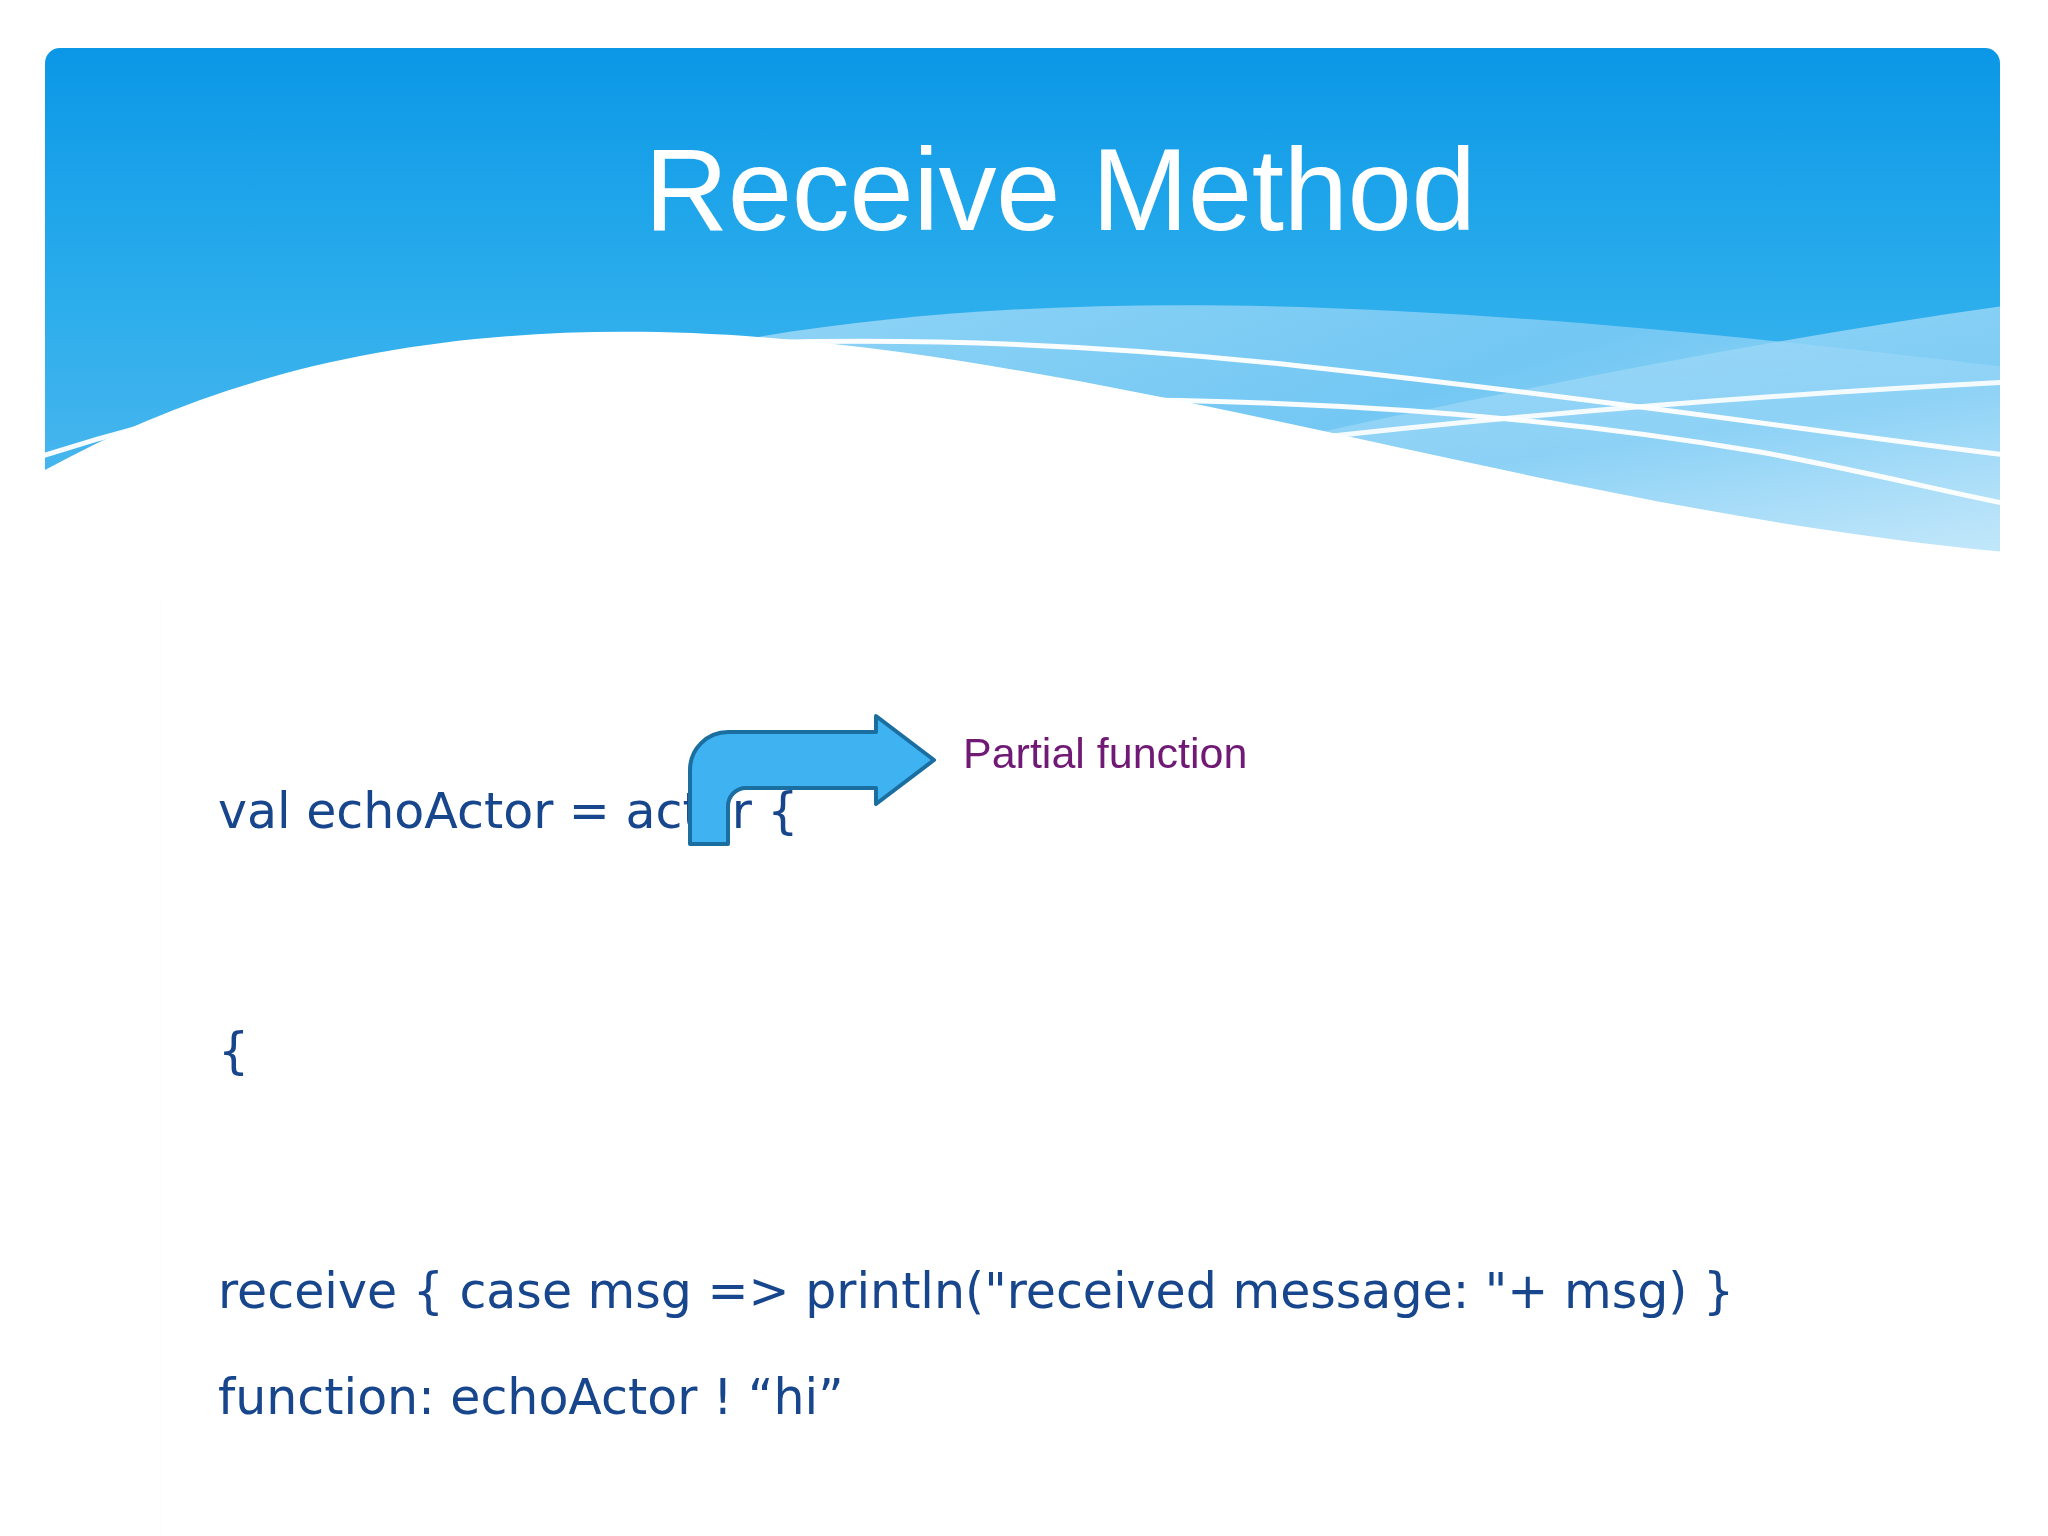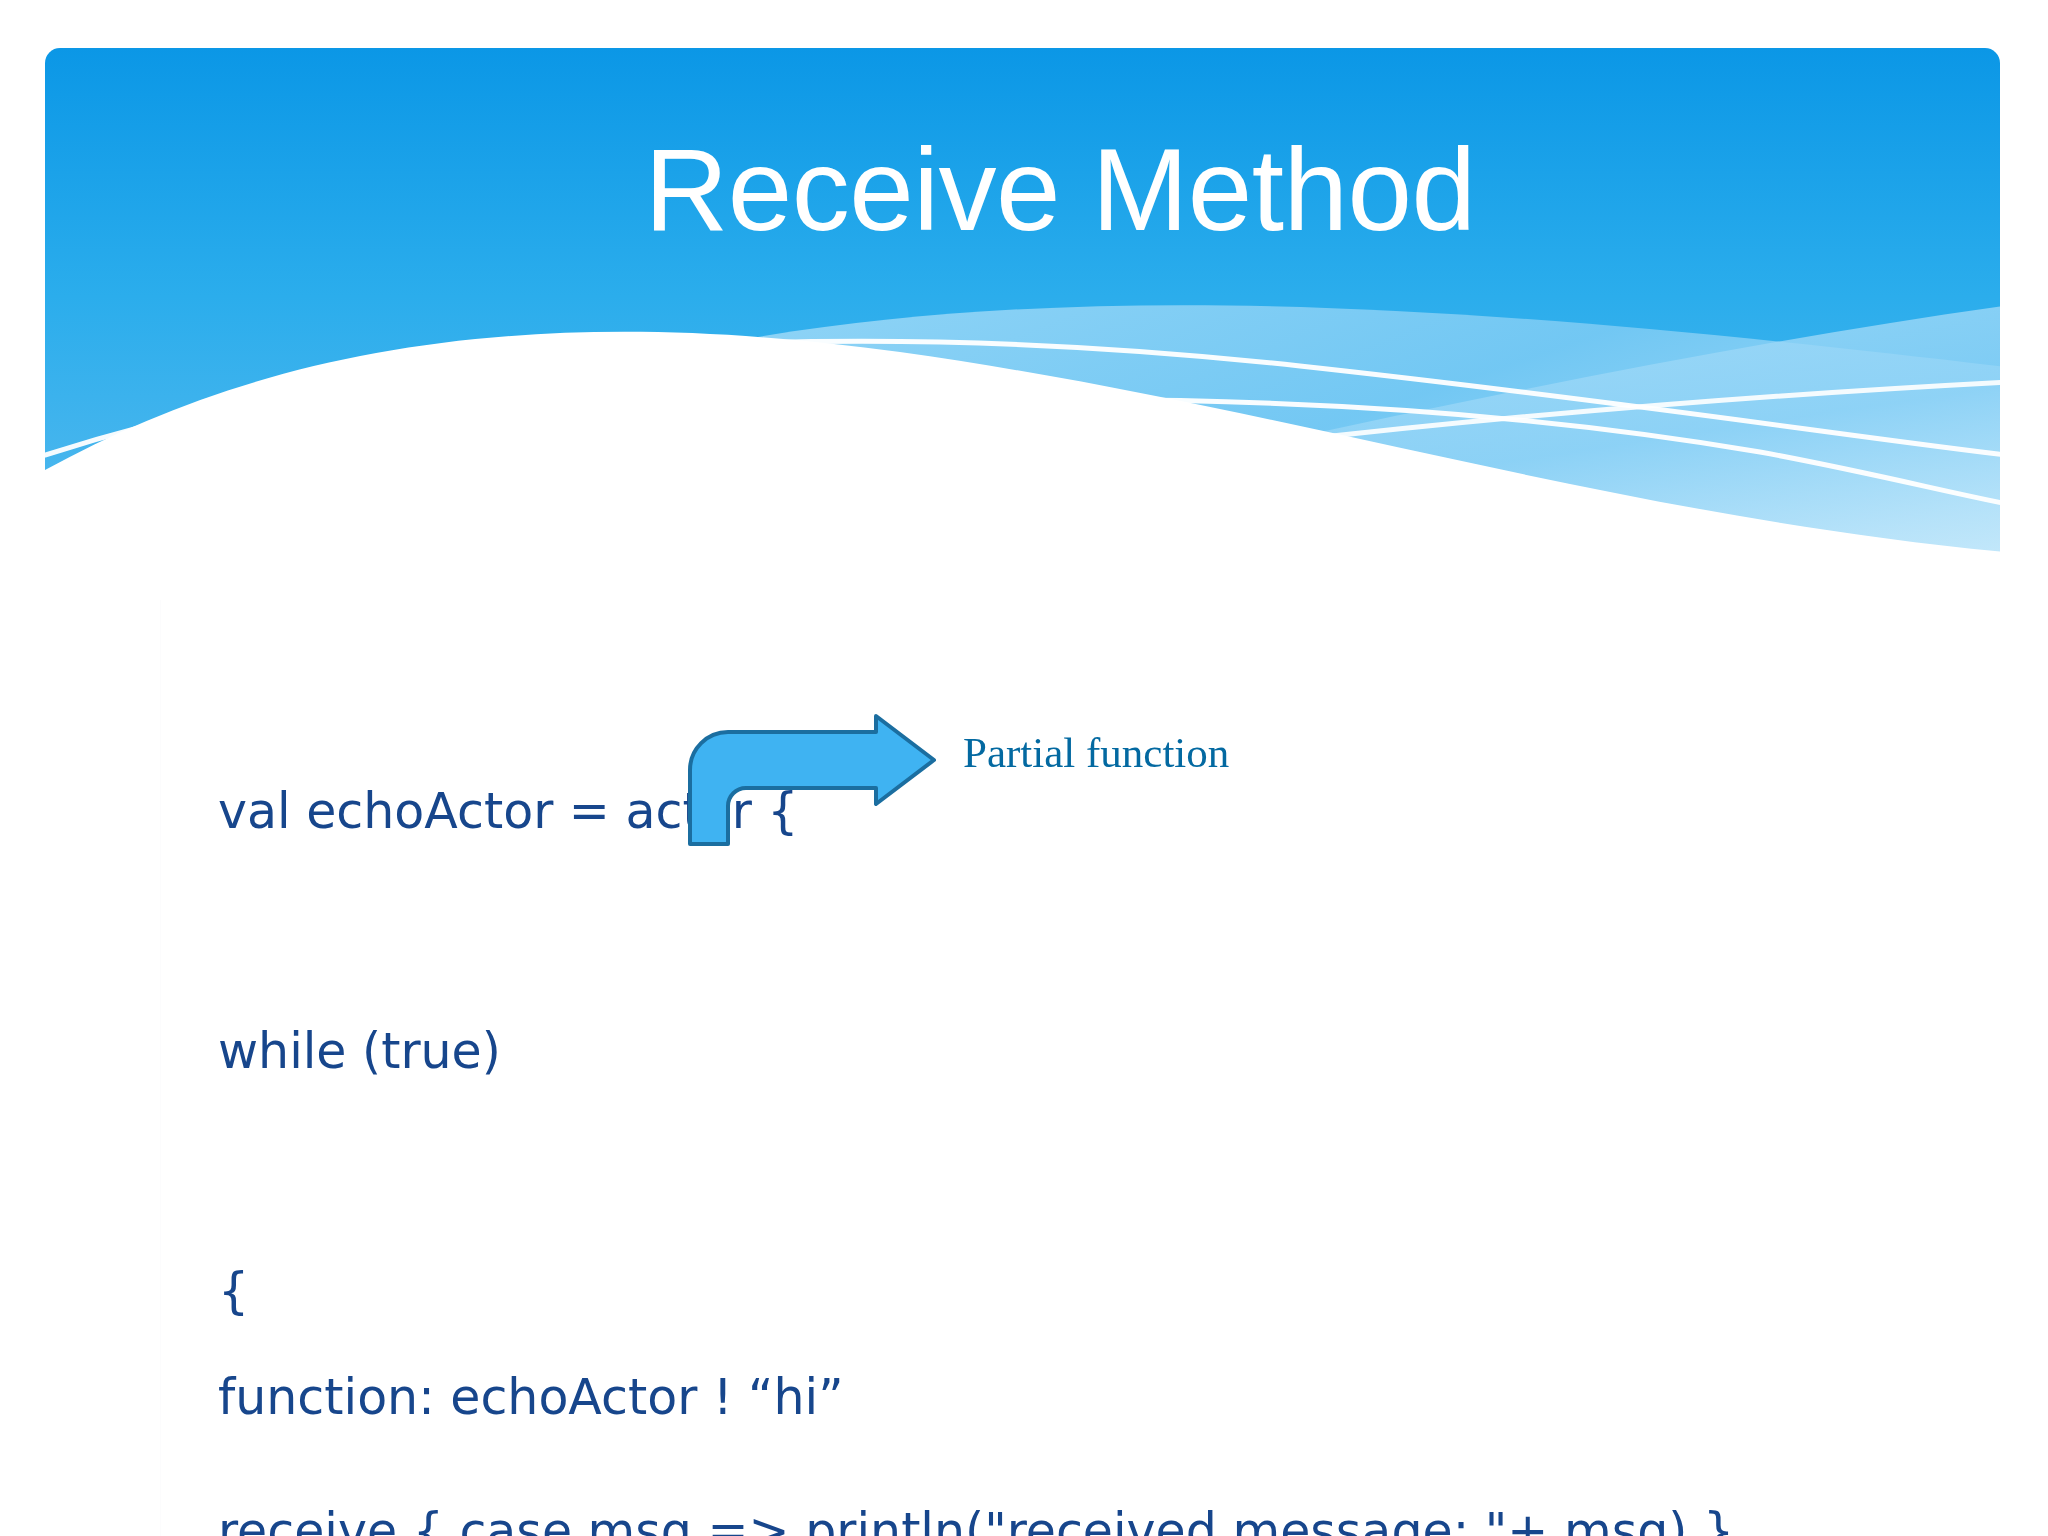--- a/index.html
+++ b/index.html
@@ -106,22 +106,22 @@
     display: block;
     width: 260px;
     height: 130px;
     overflow: visible;
   }
 
   .callout-label {
     position: absolute;
     left: 963px;
     top: 727px;
-    color: #0369a1;
-    font-family: Liberation Serif, serif;
+    color: #701a75;
+    font-family: Liberation Sans, sans-serif;
     font-weight: 400;
     font-size: 43px;
     line-height: 52px;
     white-space: nowrap;
   }
 </style>
 </head>
 <body>
 
 <div id="slide">
@@ -188,21 +188,20 @@
                  C 1800,392 1520,414 1280,442
                  C 1160,456 1080,468 1000,482" fill="none" stroke="#ffffff" stroke-width="5" stroke-linecap="round" opacity="0.9"></path>
       </g>
     </svg>
   </div>
 
   <div class="slide-title">Receive Method</div>
 
   <div class="code-block">
     <div class="code-line">val echoActor = actor {</div>
-    <div class="code-line">while (true)</div>
     <div class="code-line">{</div>
     <div class="code-line">receive { case msg =&gt; println("received message: "+ msg) }</div>
     
     
   </div>
 
   <div class="tail-block">
     <div class="code-line">function: echoActor ! “hi”</div>
     
   </div>

